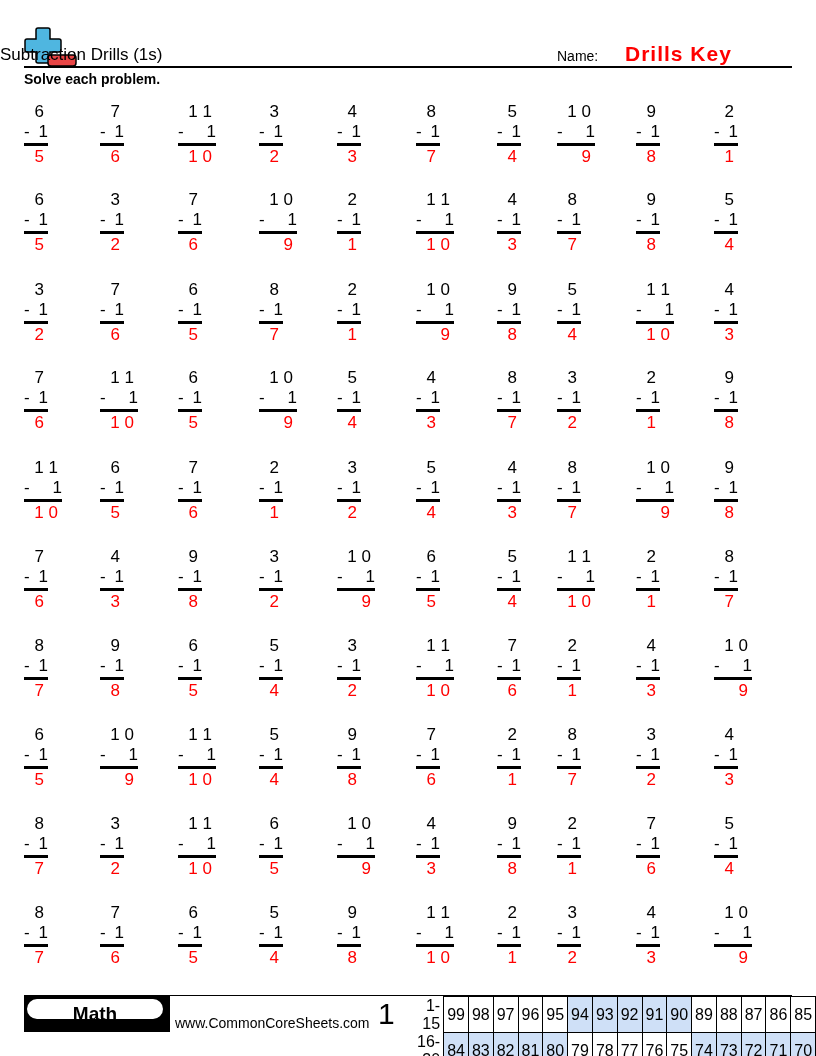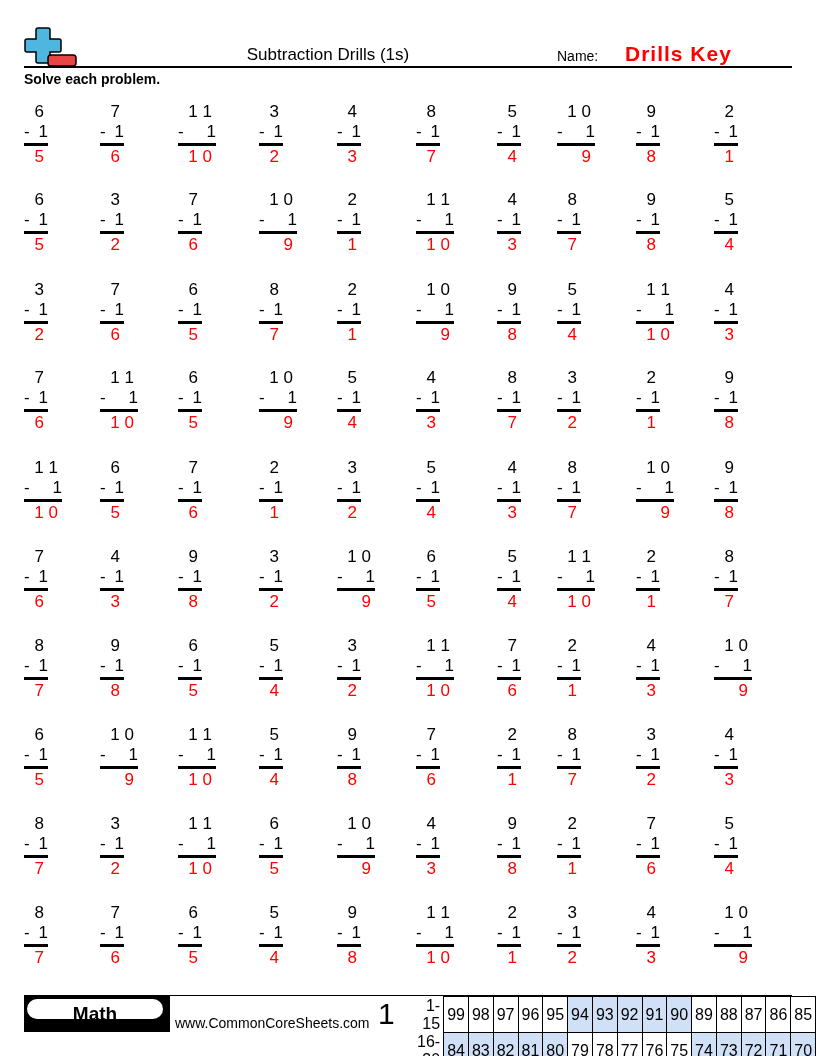--- a/index.html
+++ b/index.html
@@ -1,18 +1,18 @@
 <!DOCTYPE html>
 <html><head>
 <meta charset="utf-8">
 <style>
   html, body { margin:0; padding:0; background:#fff; }
   body { width:816px; height:1056px; position:relative; overflow:hidden; font-family:"Liberation Sans", sans-serif; color:#000; }
   .logo { position:absolute; left:24px; top:26px; width:54px; height:42px; }
-  .title { position:absolute; left:0; width:656px; top:45px; text-align:center; font-size:17px; }
+  .title { position:absolute; left:0; width:656px; top:45px; font-size:17px; }
   .name-label { position:absolute; left:557px; top:48px; font-size:14px; }
   .answer-key { position:absolute; left:625px; top:42px; font-size:21px; font-weight:bold; color:#f00; letter-spacing:1px; }
   .header-rule { position:absolute; left:24px; top:66px; width:768px; height:2px; background:#000; }
   .instructions { position:absolute; left:24px; top:71px; font-size:14px; font-weight:bold; }
   .prob { position:absolute; font-size:17px; line-height:20px; }
   .prob .top, .prob .sub, .prob .ans { display:block; white-space:pre; text-align:right; }
   .prob .top { padding-right:4px; }
   .prob .sub { text-align:left; display:flex; justify-content:space-between; }
   .prob .bar { height:3px; background:#000; margin-top:1px; }
   .prob .ans { color:#f00; padding-right:4px; margin-top:1px; }

